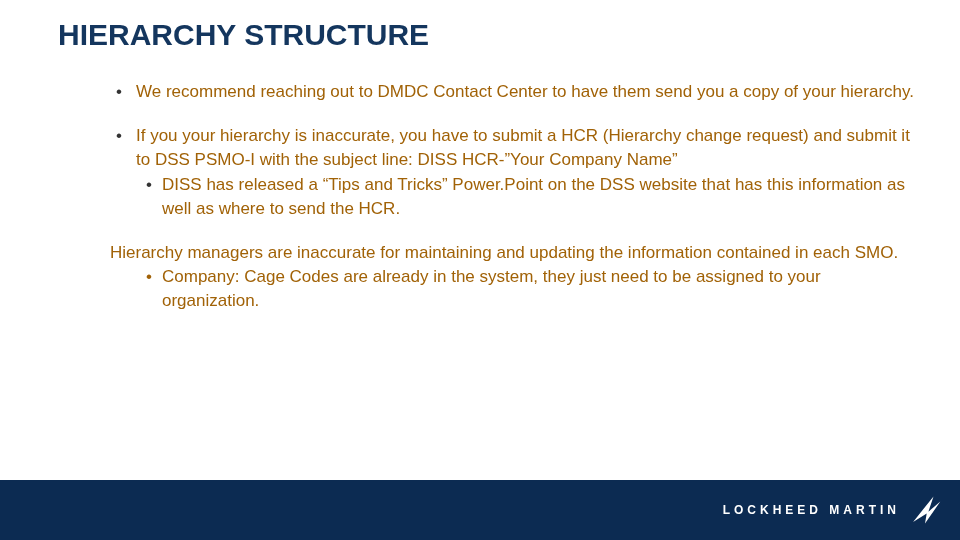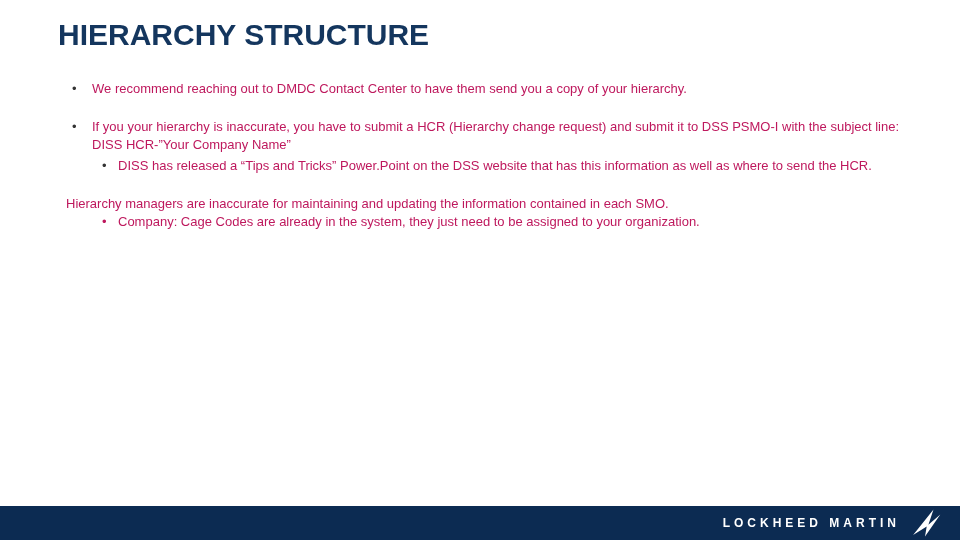--- a/index.html
+++ b/index.html
@@ -1,29 +1,29 @@
 <!DOCTYPE html>
 <html><head>
 <meta charset="utf-8">
 <style>
   * { margin: 0; padding: 0; box-sizing: border-box; }
   html, body { width: 960px; height: 540px; font-family: "Segoe UI", Arial, sans-serif; background: #fff; color: #333; overflow: hidden; }
   .slide { position: relative; width: 960px; height: 540px; padding-left: 22px; }
   .title { color: #14365e; font-weight: 700; font-size: 30px; letter-spacing: 0px; padding: 18px 0 0 36px; }
-  .body { padding: 28px 44px 0 44px; font-size: 13px; line-height: 1.4; color: #be185d; }
+  .body { padding: 28px 44px 0 44px; font-size: 17px; line-height: 1.4; color: #a16207; margin-left: 44px; }
   ul.top { list-style: none; }
   ul.top > li { position: relative; padding-left: 26px; margin-bottom: 20px; }
   ul.top > li::before { content: "•"; position: absolute; left: 6px; top: 0; color: #333; }
   ul.sub { list-style: none; margin-top: 2px; }
   ul.sub > li { position: relative; padding-left: 26px; }
   ul.sub > li::before { content: "•"; position: absolute; left: 10px; top: 0; color: #333; }
   .para { margin-top: 6px; }
   .para .indent { display: block; position: relative; padding-left: 52px; }
   .para .indent::before { content: "•"; position: absolute; left: 36px; top: 0; }
-  .footer { position: absolute; left: 0; bottom: 0; width: 960px; height: 34px; background: #0c2b52; }
+  .footer { position: absolute; left: 0; bottom: 0; width: 960px; height: 60px; background: #0c2b52; }
   .logo { position: absolute; right: 18px; top: 50%; transform: translateY(-50%); display: flex; align-items: center; gap: 8px; color: #fff; }
   .logo-text { font-size: 12px; letter-spacing: 4px; font-weight: 600; }
   .star { width: 34px; height: 34px; }
 </style>
 </head>
 <body>
 <div class="slide">
 
   <div class="title">HIERARCHY STRUCTURE</div>
 

